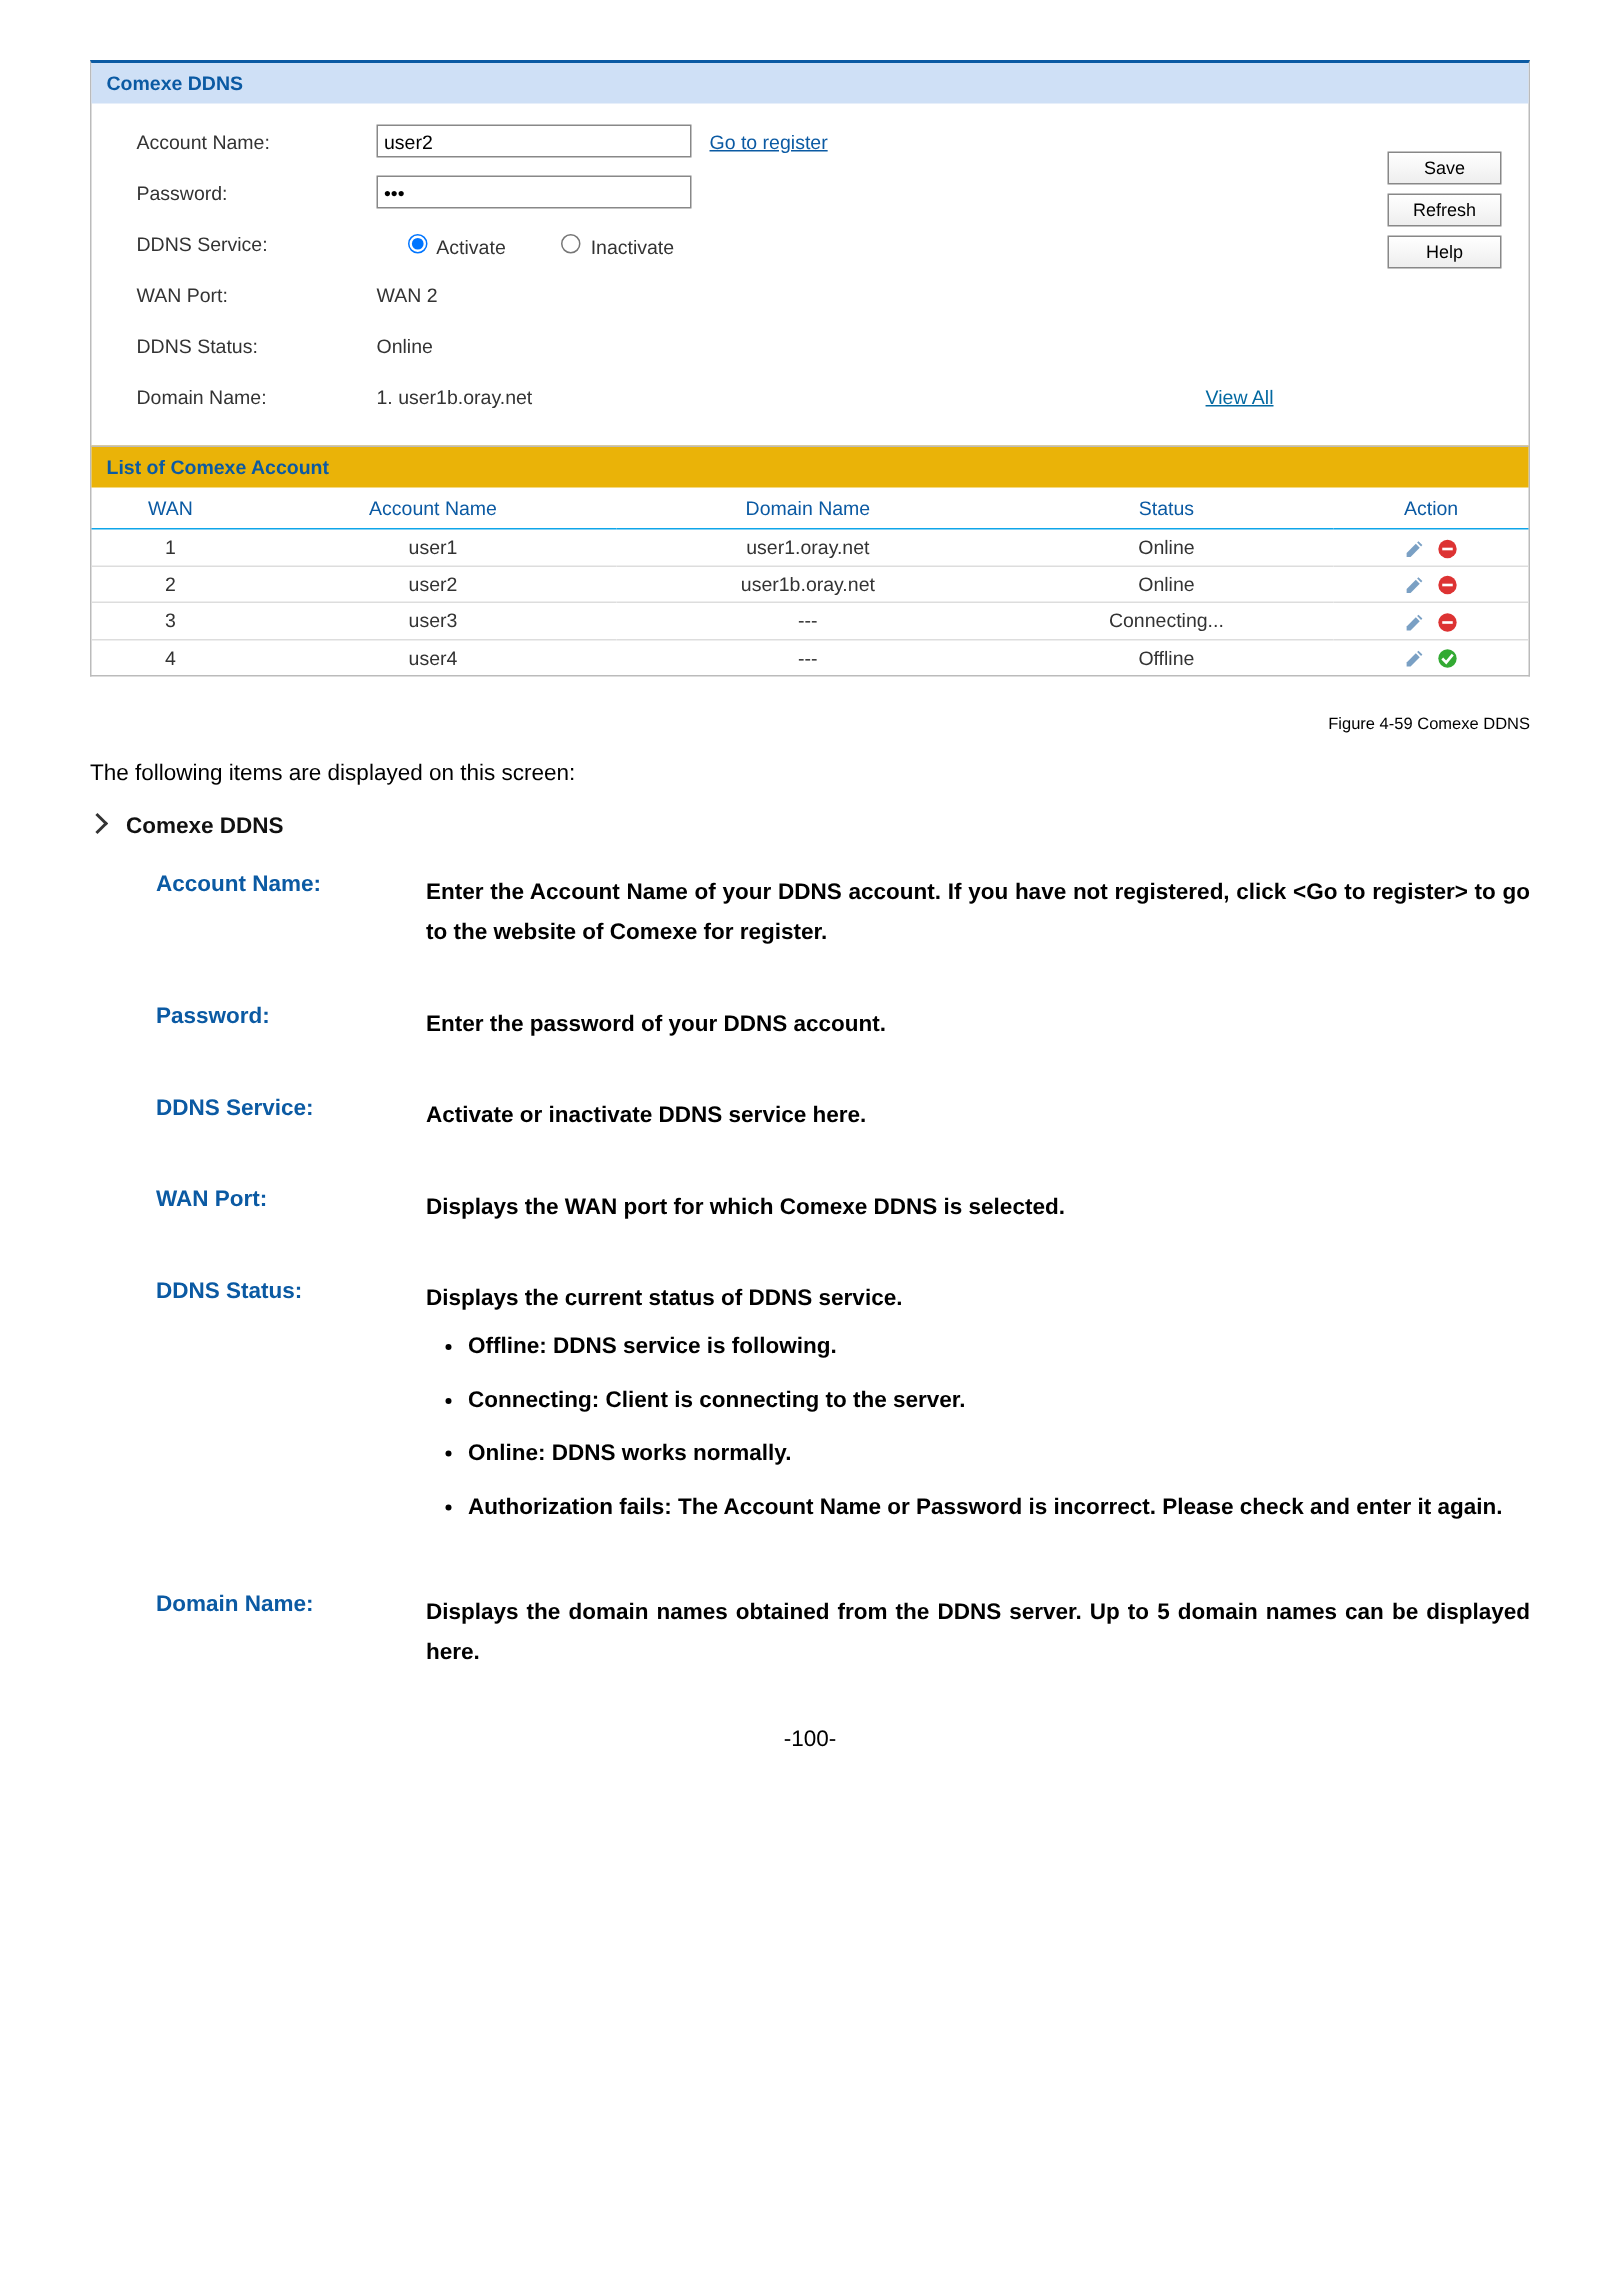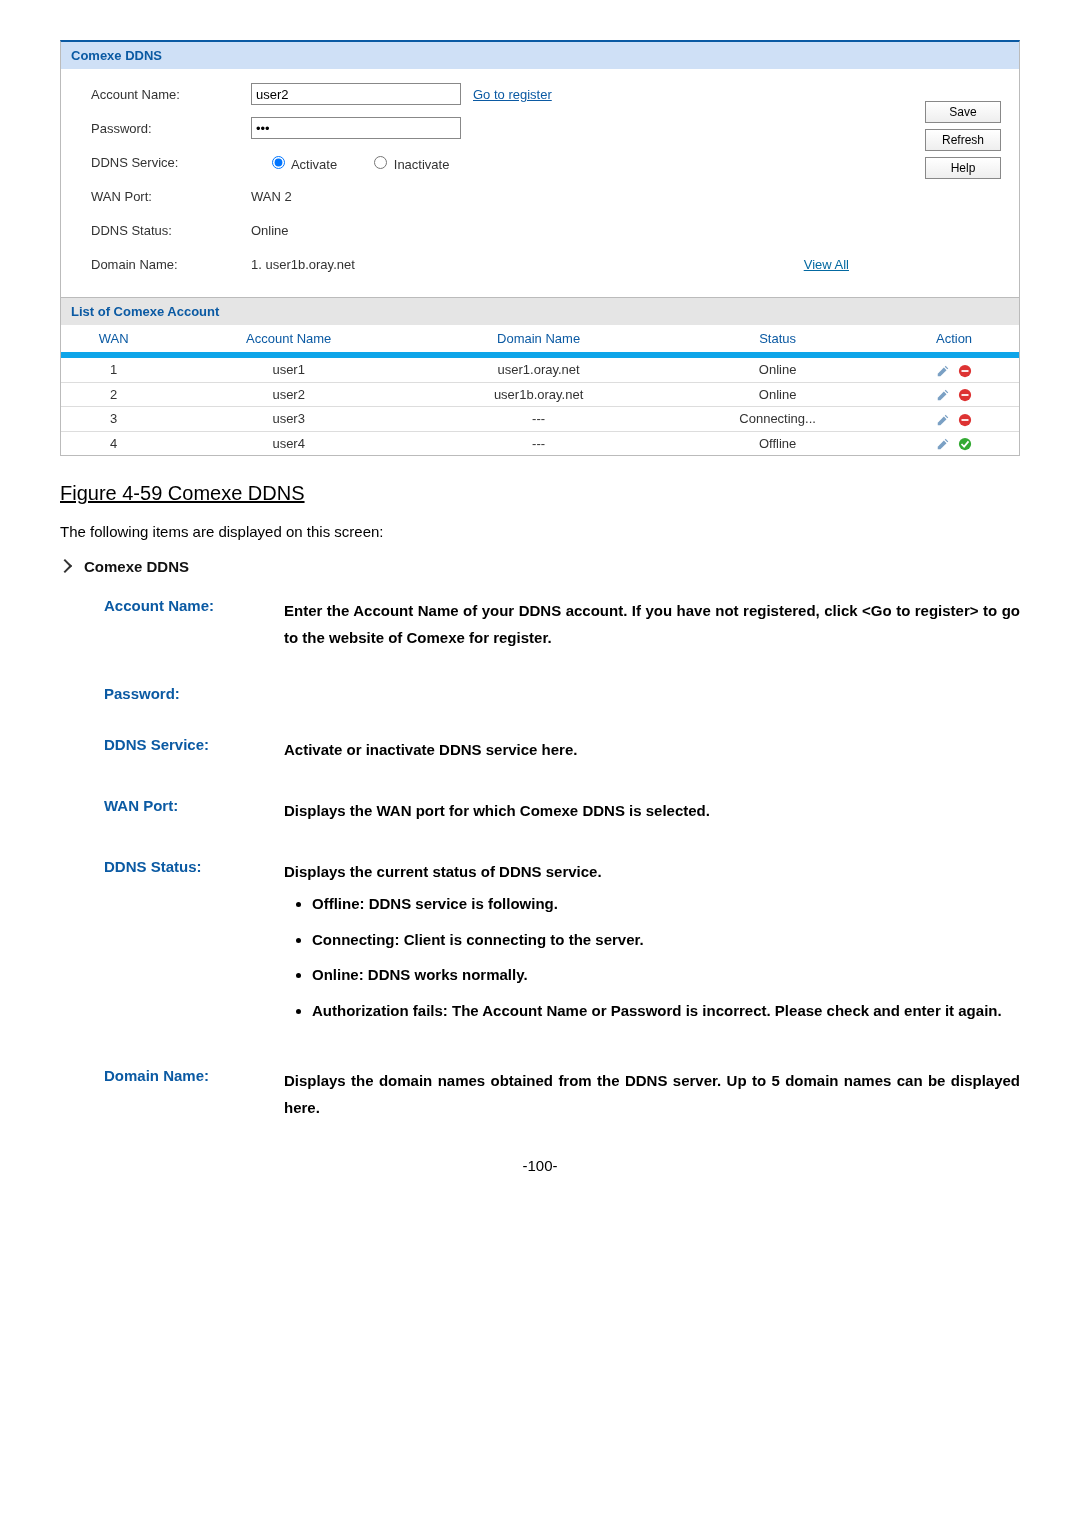--- a/index.html
+++ b/index.html
@@ -73,50 +73,49 @@
     text-align: center;
     margin-left: 46px;
   }
   .view-all {
     color: #0369a1;
     text-decoration: underline;
     margin-left: auto;
     margin-right: 140px;
   }
   .subheader {
-    background: #e5e5e5;
+    background: #eab308;
     color: #0b5aa3;
     font-weight: bold;
     padding: 6px 10px;
     font-size: 13px;
     border-top: 1px solid #bbb;
   }
   table.list {
     width: 100%;
     border-collapse: collapse;
     font-size: 13px;
   }
   table.list th {
     color: #0b5aa3;
     font-weight: normal;
     padding: 6px;
-    border-bottom: 6px solid #0ea5e9;
+    border-bottom: 1px solid #0ea5e9;
   }
   table.list td {
     padding: 4px 6px;
     text-align: center;
     border-top: 1px solid #ddd;
     color: #333;
   }
   .action-cell svg { vertical-align: middle; margin: 0 2px; }
   .figure-caption {
-    text-align: left;
+    text-align: right;
     margin: 26px 0 18px 0;
-    font-size: 20px;
-    text-decoration: underline;
+    font-size: 11px;
   }
   .intro-line {
     margin: 0 0 18px 0;
   }
   .bullet-section-title {
     font-weight: bold;
     color: #111;
     margin: 0 0 22px 0;
   }
   .chev {
@@ -290,20 +289,21 @@
   <span class="chev"></span><span>Comexe DDNS</span>
 </p>
 
 <div class="desc-block">
   <div class="desc-label">Account Name:</div>
   <div class="desc-body justify-text">Enter the Account Name of your DDNS account. If you have not registered, click &lt;Go to register&gt; to go to the website of Comexe for register.</div>
 </div>
 
 <div class="desc-block">
   <div class="desc-label">Password:</div>
+  <div class="desc-body">Enter the password of your DDNS account.</div>
 </div>
 
 <div class="desc-block">
   <div class="desc-label">DDNS Service:</div>
   <div class="desc-body">Activate or inactivate DDNS service here.</div>
 </div>
 
 <div class="desc-block">
   <div class="desc-label">WAN Port:</div>
   <div class="desc-body">Displays the WAN port for which Comexe DDNS is selected.</div>

